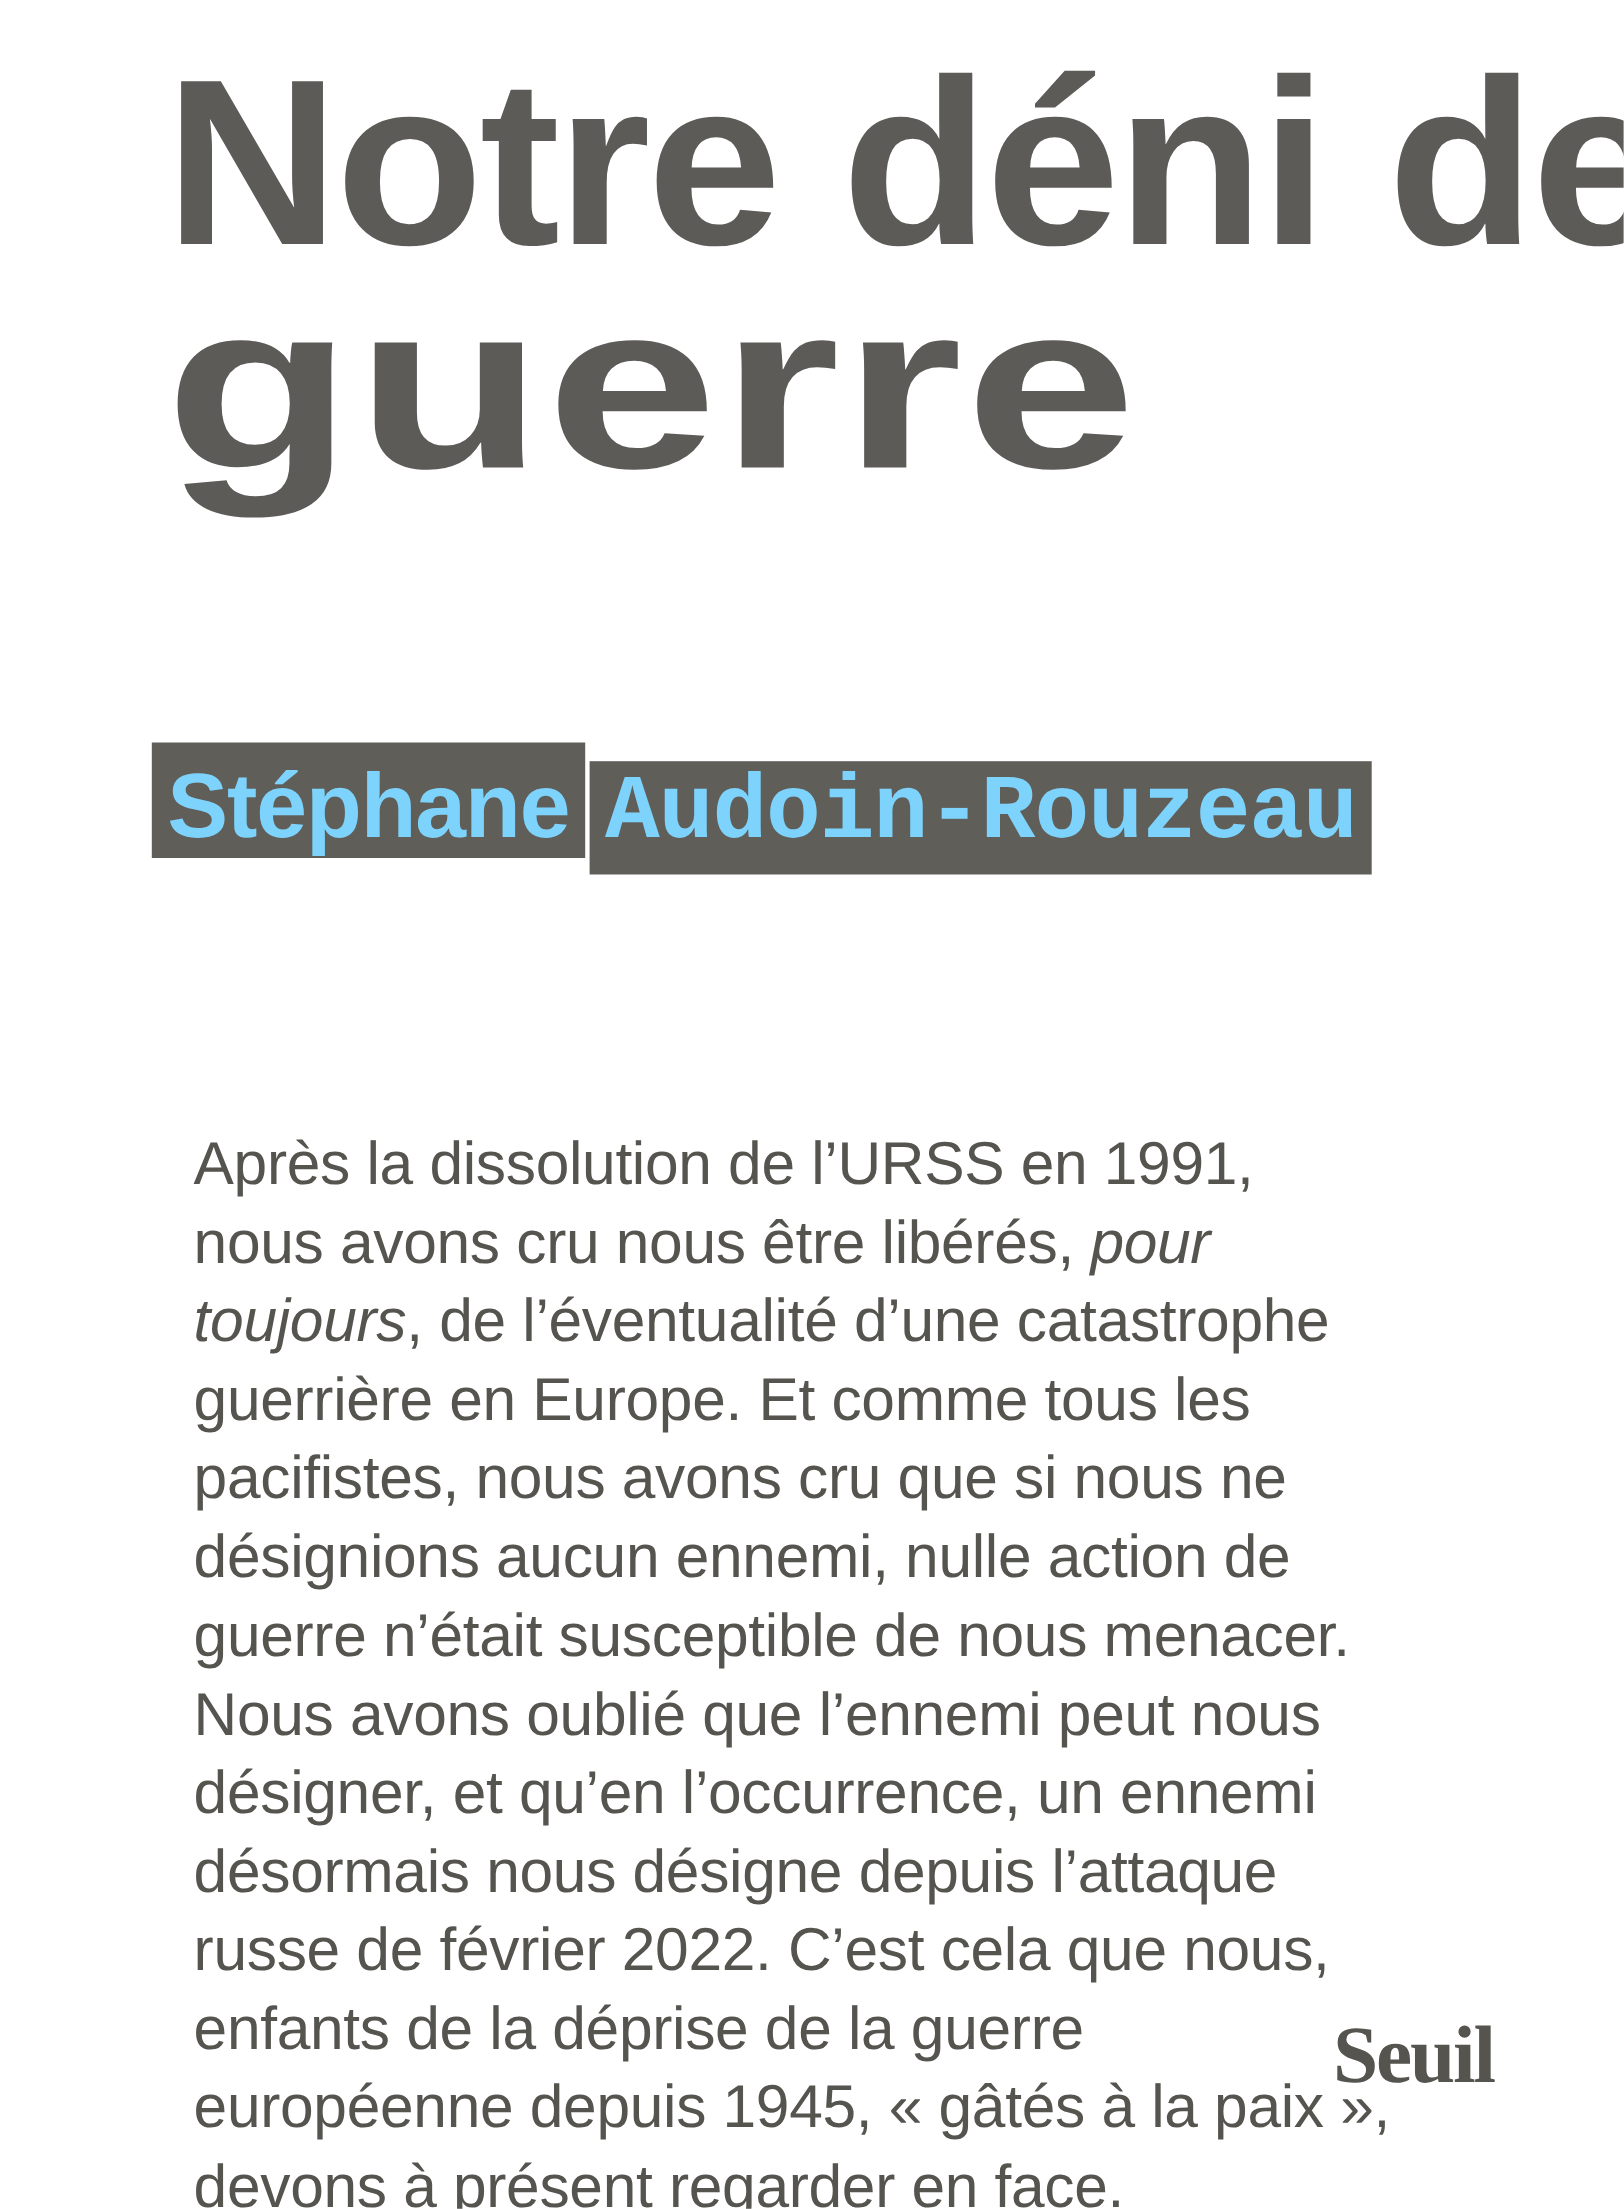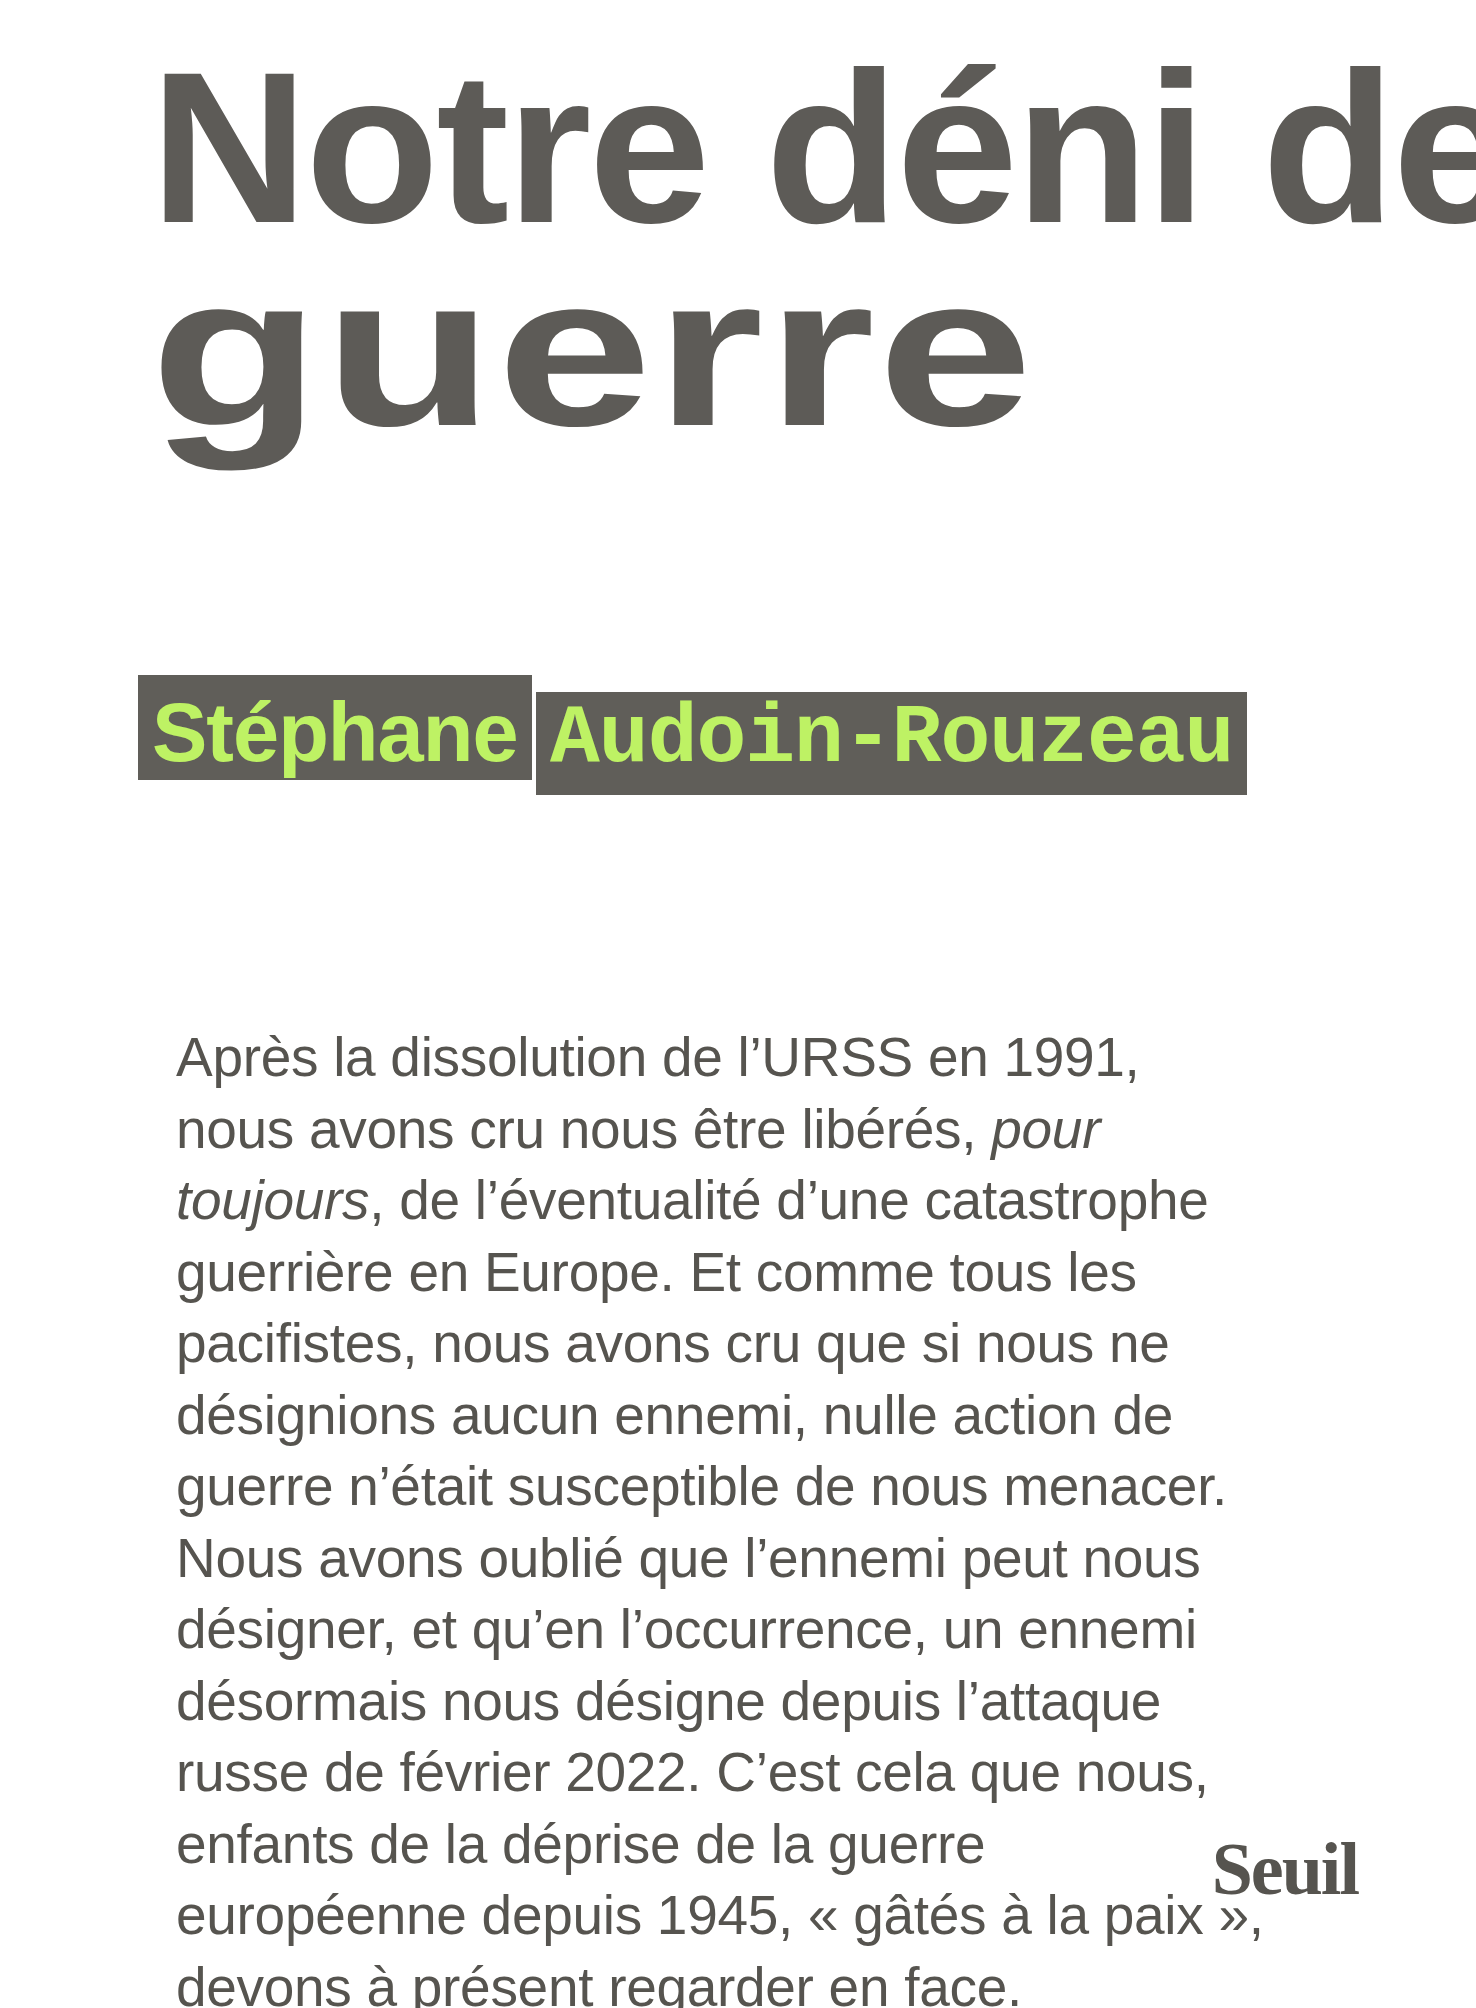--- a/index.html
+++ b/index.html
@@ -52,21 +52,21 @@
 
   
   .author-block {
     position: absolute;
     left: 138px;
     top: 675px;
   }
   .author-line {
     display: inline-block;
     background: #605e59;
-    color: #bef264;
+    color: #7dd3fc;
     font-family: "Liberation Sans Narrow", "Liberation Sans", sans-serif;
     font-weight: bold;
     font-size: 83px;
     line-height: 1.0;
     padding: 16px 14px 14px 14px;
     letter-spacing: -1px;
     white-space: nowrap;
   }
   .author-line-1 { padding-bottom: 6px; }
   .author-line-2 { margin-top: -4px; padding-top: 6px; font-family: Liberation Mono, monospace; }

